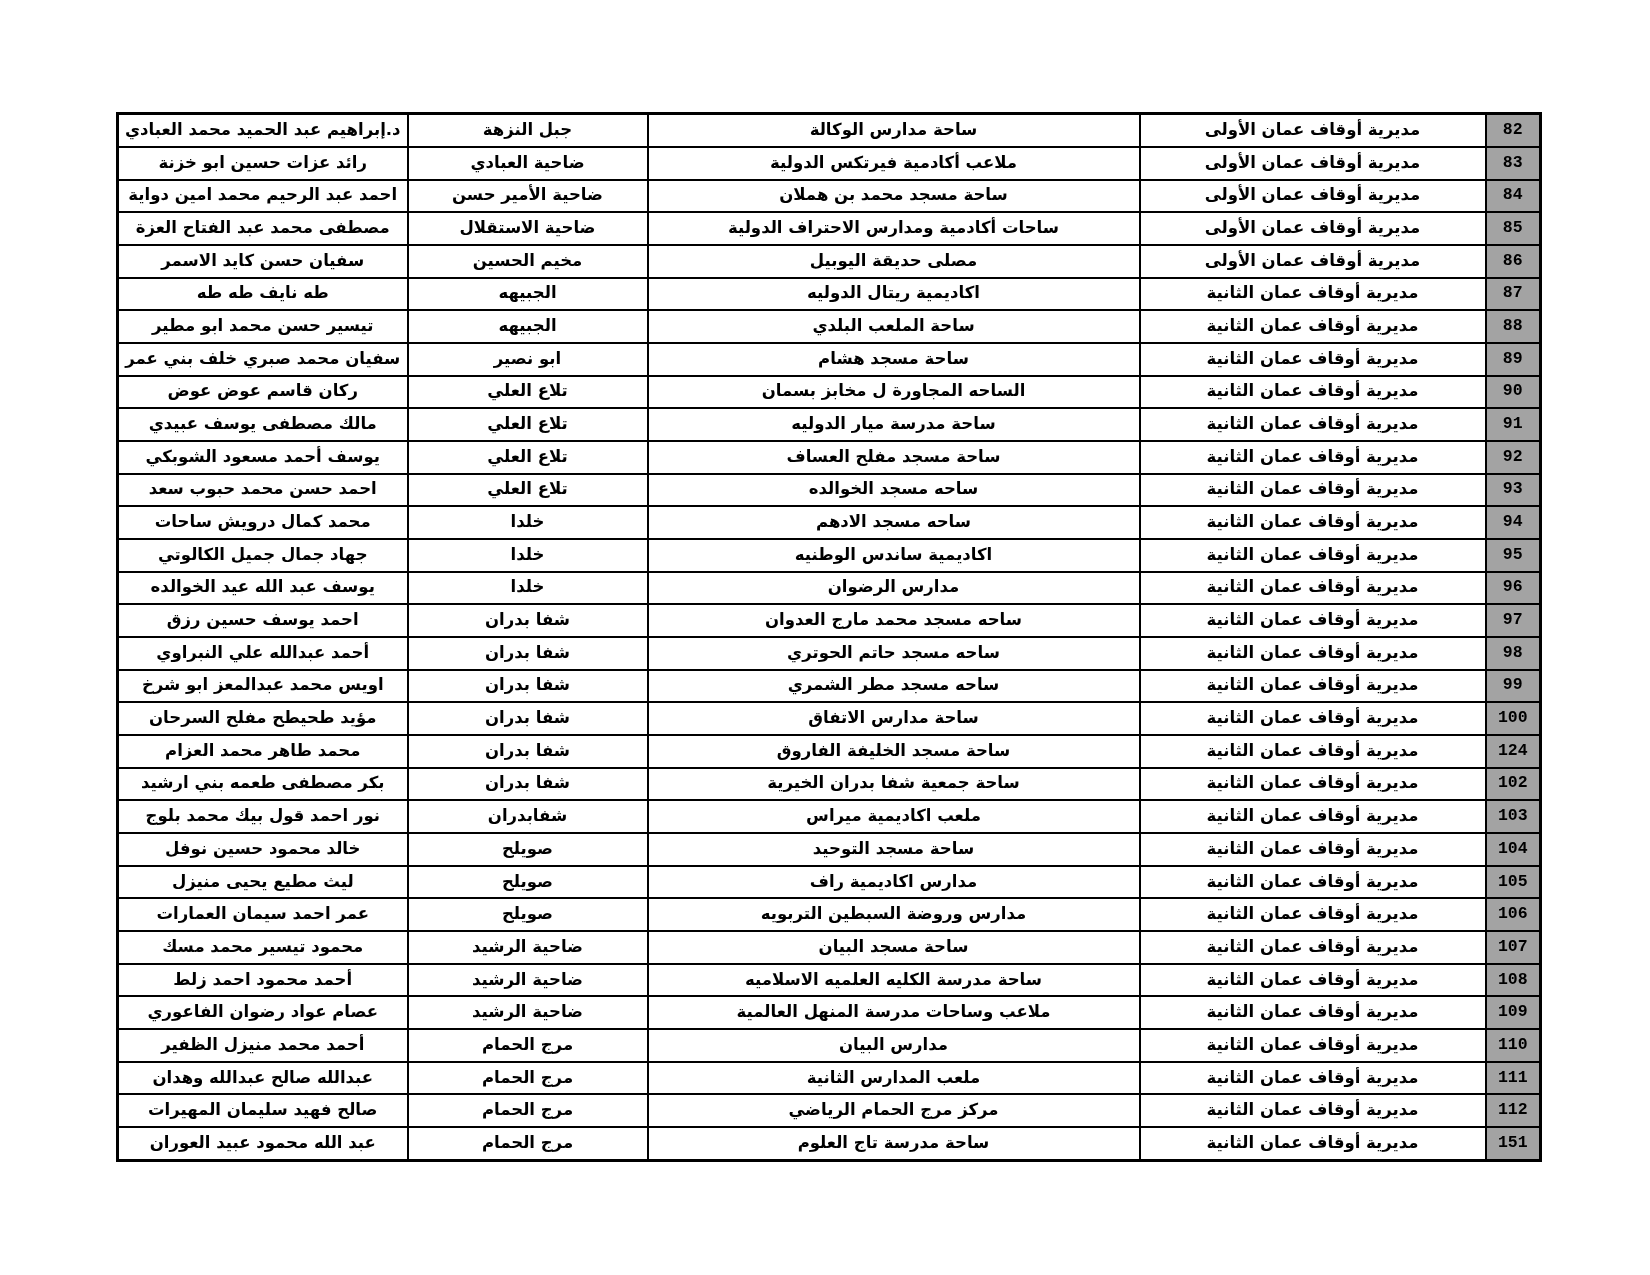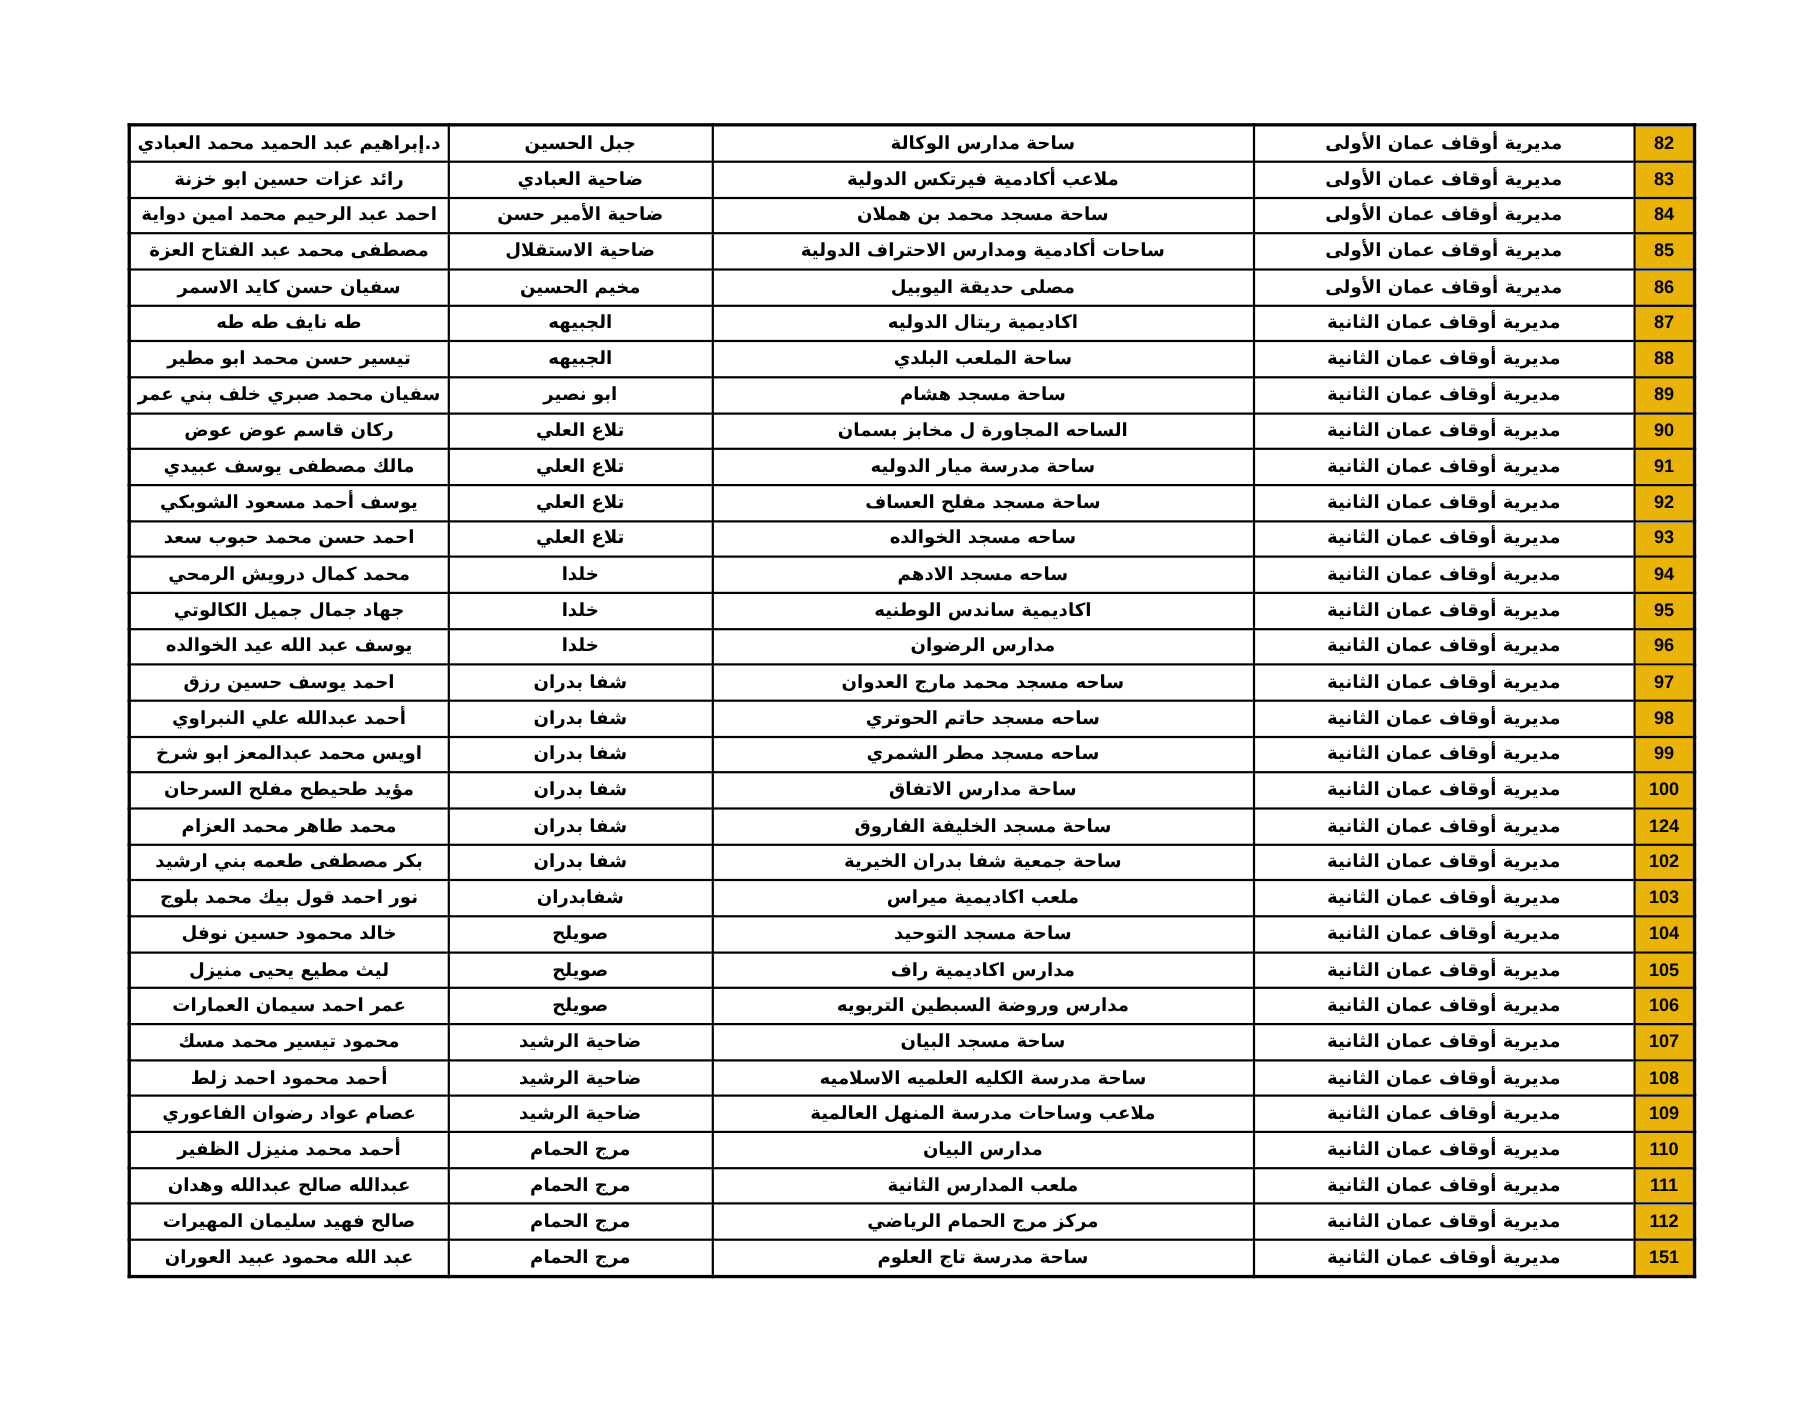--- a/index.html
+++ b/index.html
@@ -37,23 +37,23 @@
     text-align: center;
     vertical-align: middle;
     font-weight: bold;
     font-size: 16.5px;
     line-height: 1.15;
     color: #000000;
     padding: 1px 4px;
     overflow: hidden;
   }
   td.serial-cell {
-    background: #eab308;
+    background: #a3a3a3;
     font-size: 20px;
-    font-family: Liberation Sans, sans-serif;
+    font-family: Liberation Mono, monospace;
     letter-spacing: 0px;
     direction: ltr;
   }
   col.col-serial      { width: 55px;  }
   col.col-directorate { width: 346px; }
   col.col-location    { width: 492px; }
   col.col-area        { width: 240px; }
   col.col-name        { width: 290px; }
 </style>
 </head>
@@ -67,21 +67,21 @@
         <col class="col-directorate">
         <col class="col-location">
         <col class="col-area">
         <col class="col-name">
       </colgroup>
       <tbody>
   <tr>
     <td class="serial-cell">82</td>
     <td class="directorate-cell">مديرية أوقاف عمان الأولى</td>
     <td class="location-cell">ساحة مدارس الوكالة</td>
-    <td class="area-cell">جبل الحسين</td>
+    <td class="area-cell">جبل النزهة</td>
     <td class="name-cell">د.إبراهيم عبد الحميد محمد العبادي</td>
   </tr>
 
   <tr>
     <td class="serial-cell">83</td>
     <td class="directorate-cell">مديرية أوقاف عمان الأولى</td>
     <td class="location-cell">ملاعب أكادمية فيرتكس الدولية</td>
     <td class="area-cell">ضاحية العبادي</td>
     <td class="name-cell">رائد عزات حسين ابو خزنة</td>
   </tr>
@@ -164,21 +164,21 @@
     <td class="location-cell">ساحه مسجد الخوالده</td>
     <td class="area-cell">تلاع العلي</td>
     <td class="name-cell">احمد حسن محمد حبوب سعد</td>
   </tr>
 
   <tr>
     <td class="serial-cell">94</td>
     <td class="directorate-cell">مديرية أوقاف عمان الثانية</td>
     <td class="location-cell">ساحه مسجد الادهم</td>
     <td class="area-cell">خلدا</td>
-    <td class="name-cell">محمد كمال درويش الرمحي</td>
+    <td class="name-cell">محمد كمال درويش ساحات</td>
   </tr>
 
   <tr>
     <td class="serial-cell">95</td>
     <td class="directorate-cell">مديرية أوقاف عمان الثانية</td>
     <td class="location-cell">اكاديمية ساندس الوطنيه</td>
     <td class="area-cell">خلدا</td>
     <td class="name-cell">جهاد جمال جميل الكالوتي</td>
   </tr>
 

